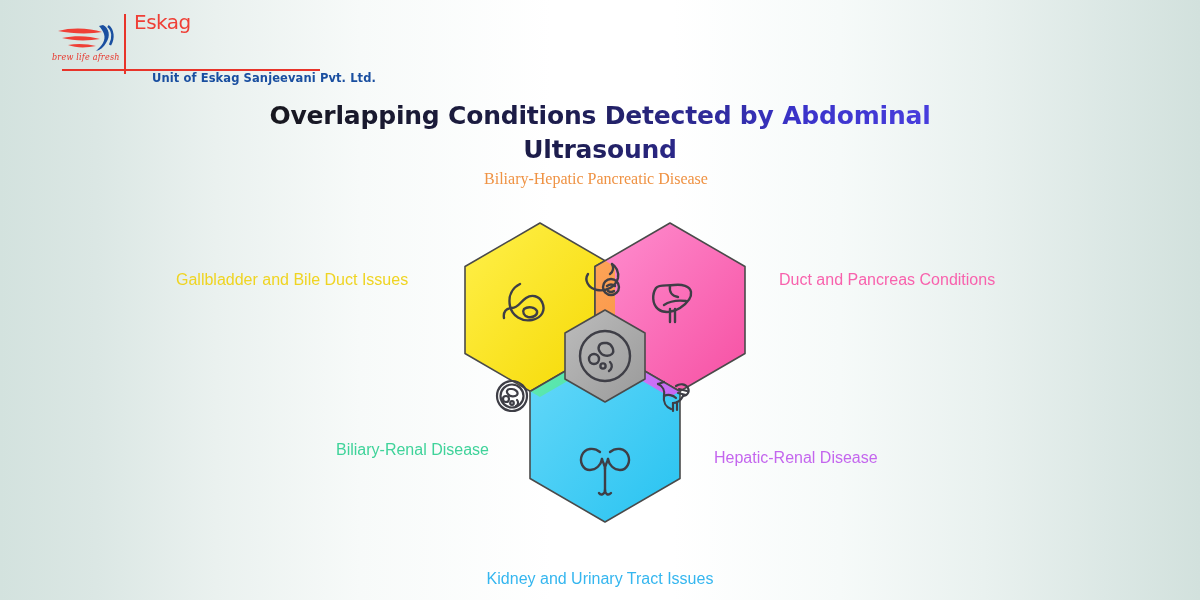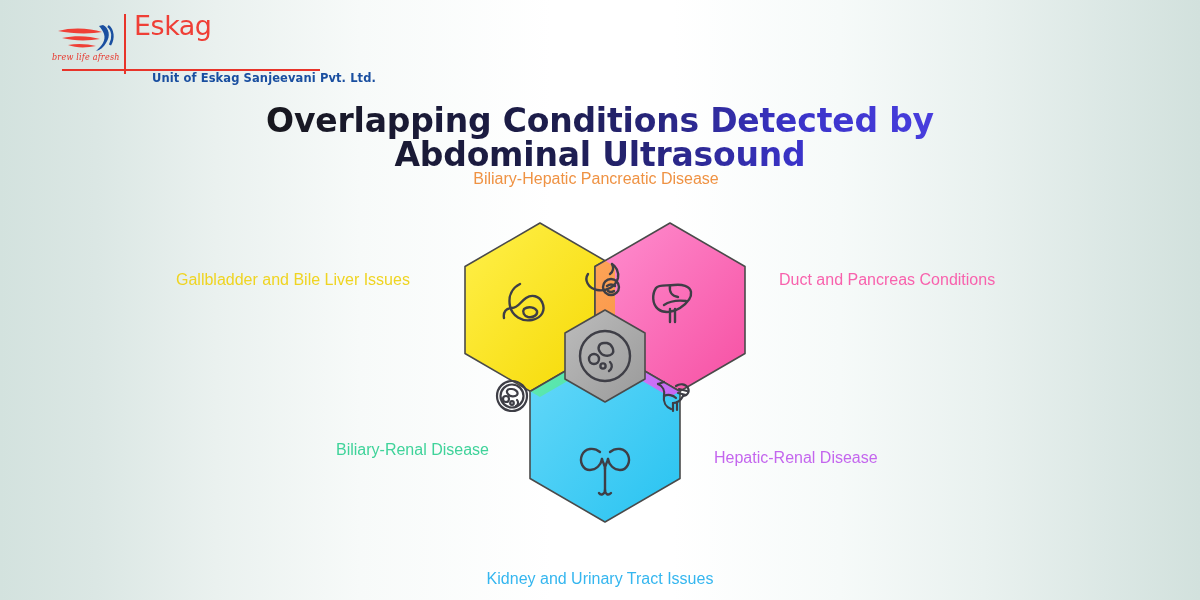--- a/index.html
+++ b/index.html
@@ -65,21 +65,21 @@
     top: 0px;
     width: 2px;
     height: 60px;
     background: #e8342a;
   }
   .logo-eskag {
     position: absolute;
     left: 82px;
     top: -2px;
     font-family: "DejaVu Sans", sans-serif;
-    font-size: 27px;
+    font-size: 20px;
     font-weight: 400;
     color: #ef3f36;
     letter-spacing: -0.5px;
     line-height: 1;
   }
   .logo-sanj-wrap {
     position: absolute;
     left: 80px;
     top: 21px;
     line-height: 1;
@@ -123,21 +123,21 @@
   }
 
   
   .title {
     position: absolute;
     left: 250px;
     top: 82px;
     width: 700px;
     text-align: center;
     font-family: "DejaVu Sans", sans-serif;
-    font-size: 33px;
+    font-size: 25px;
     font-weight: 700;
     line-height: 34px;
     letter-spacing: -0.2px;
     background: linear-gradient(90deg, #17171b 0%, #1d1d4e 45%, #3a33c9 78%, #4a3fe0 100%);
     -webkit-background-clip: text;
     background-clip: text;
     color: transparent;
     -webkit-text-fill-color: transparent;
   }
 
@@ -152,21 +152,21 @@
   .venn svg { display: block; }
 
   
   .vlabel {
     position: absolute;
     font-family: "Liberation Sans", sans-serif;
     font-size: 16px;
     font-weight: 400;
     white-space: nowrap;
   }
-  .lbl-top    { top: 170px; left: 0; width: 1192px; text-align: center; color: #ef9243; }
+  .lbl-top    { top: 170px; left: 0; width: 1192px; text-align: center; color: #ef9243; font-family: Liberation Serif, serif; }
   .lbl-left   { top: 271px; left: 176px; color: #efd422; }
   .lbl-right  { top: 271px; left: 779px; color: #f862ad; }
   .lbl-bleft  { top: 441px; left: 316px; color: #3fd39a; margin-left: 20px; }
   .lbl-bright { top: 441px; left: 714px; color: #c466ee; margin-top: 8px; }
   .lbl-bottom { top: 570px; left: 0; width: 1200px; text-align: center; color: #35b6ef; }
 </style>
 </head>
 <body>
 
 <div class="stage">
@@ -314,21 +314,21 @@
           <path d="M24 17 C25 21, 27 23, 27 27 L27 48 C27 52, 23 54, 21 51"></path>
           <path d="M30 17 C29 21, 27 23, 27 27"></path>
           <path d="M27 48 C27 52, 30 54, 33 51"></path>
         </g>
       </g>
     </svg>
   </div>
 
   <div class="vlabel lbl-top">Biliary-Hepatic Pancreatic Disease</div>
 
-  <div class="vlabel lbl-left">Gallbladder and Bile Liver Issues</div>
+  <div class="vlabel lbl-left">Gallbladder and Bile Duct Issues</div>
 
   <div class="vlabel lbl-right">Duct and Pancreas Conditions</div>
 
   <div class="vlabel lbl-bleft">Biliary-Renal Disease</div>
 
   <div class="vlabel lbl-bright">Hepatic-Renal Disease</div>
 
   <div class="vlabel lbl-bottom">Kidney and Urinary Tract Issues</div>
 
 </div>

